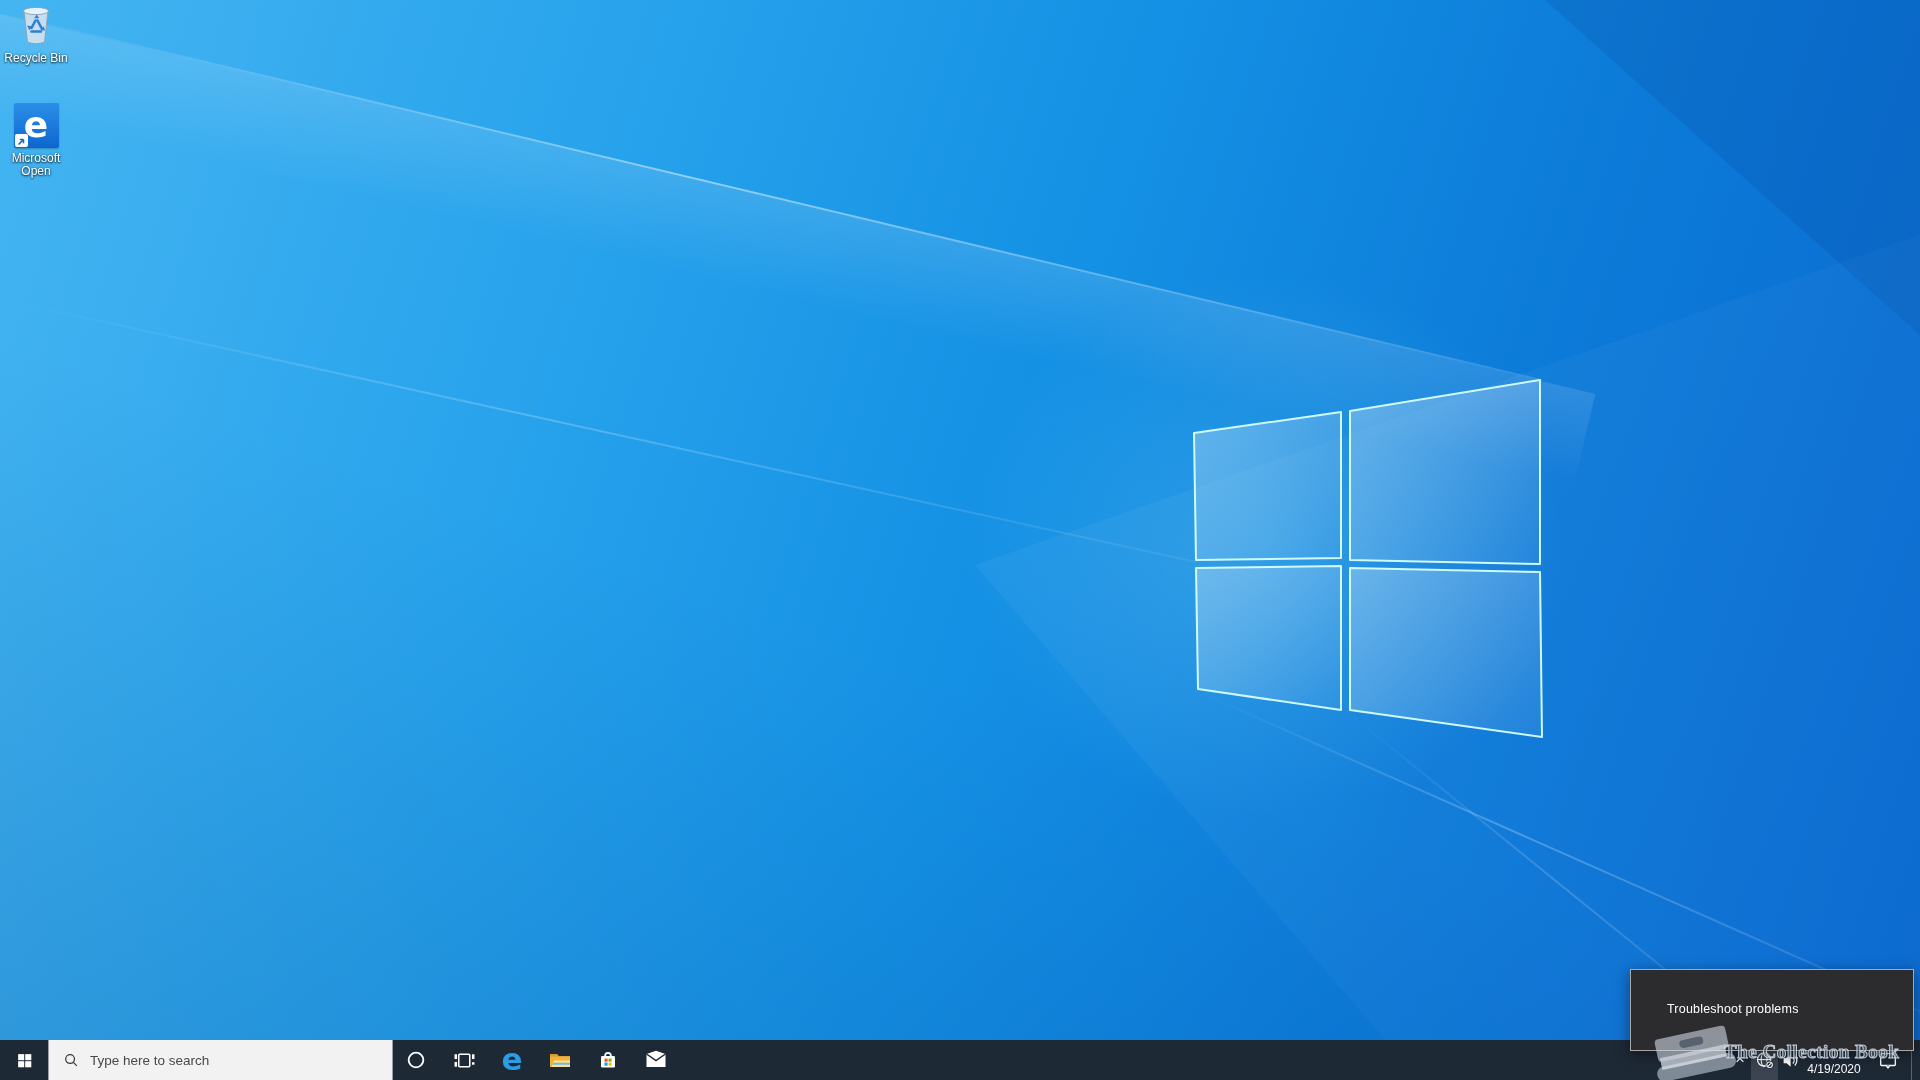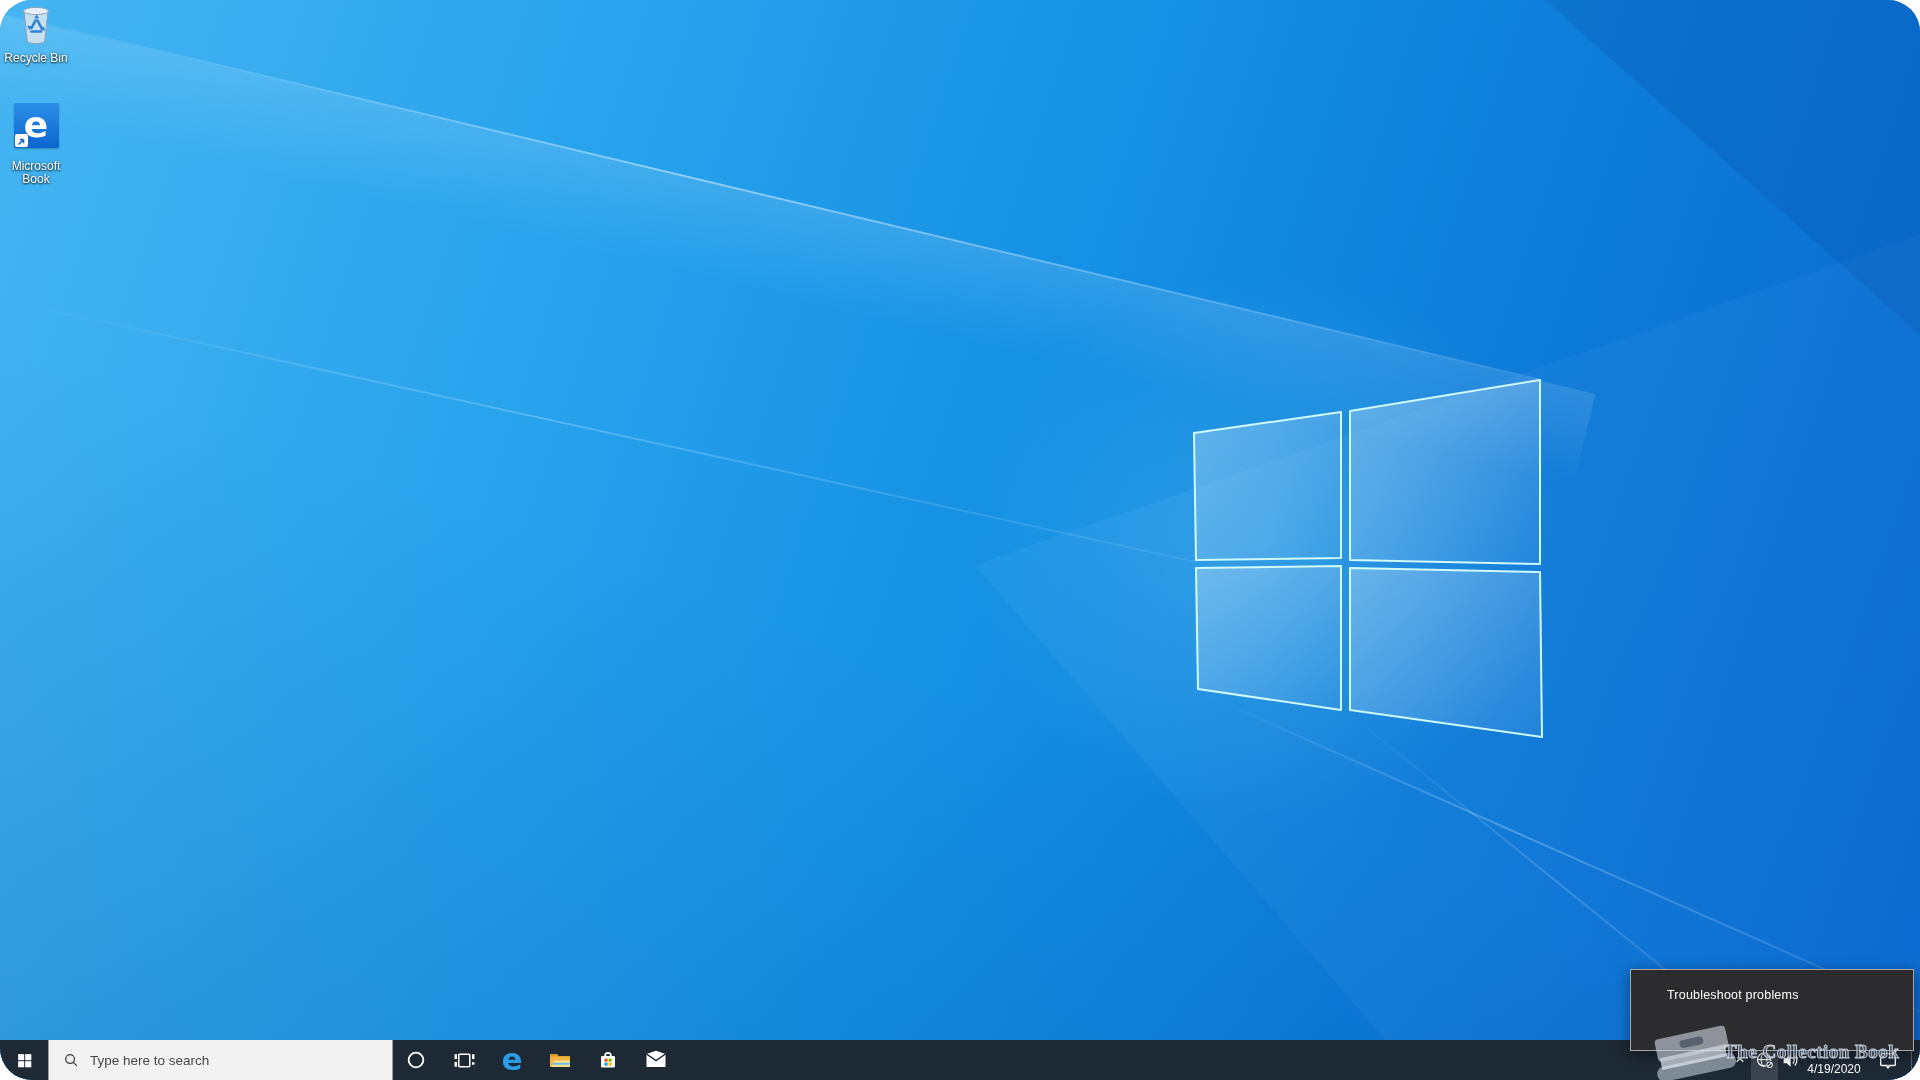--- a/index.html
+++ b/index.html
@@ -1,17 +1,17 @@
 <!DOCTYPE html>
 <html><head>
 <meta charset="utf-8">
 <style>
   * { margin:0; padding:0; box-sizing:border-box; }
   html,body { width:1920px; height:1080px; overflow:hidden; font-family:"Liberation Sans", sans-serif; }
-  #screen { position:absolute; left:0; top:0; width:1920px; height:1080px; overflow:hidden; background:#1490e4;border-radius:32px; }
+  #screen { position:absolute; left:0; top:0; width:1920px; height:1080px; overflow:hidden; background:#1490e4; }
 
   
   .wallpaper { position:absolute; inset:0;
     background:linear-gradient(108deg,#45b5f2 0%,#28a3ec 28%,#1490e4 52%,#0c7ad8 74%,#0a68cf 100%); }
   .wp-glow { position:absolute; inset:0;
     background:radial-gradient(430px 390px at 1265px 545px, rgba(150,240,255,.20), rgba(150,240,255,0) 70%); }
   .wp-darktr { position:absolute; inset:0; background:rgba(8,40,115,.12);
     clip-path:polygon(1545px 0px,1920px 0px,1920px 335px); }
   .wp-darkbottom { position:absolute; inset:0;
     background:linear-gradient(200deg, rgba(0,0,0,0) 58%, rgba(8,44,110,.16) 100%); }
@@ -56,21 +56,21 @@
   #tray-chevron { left:1727px; width:26px; }
   #tray-network { left:1751px; width:27px; background:rgba(255,255,255,.13); }
   #tray-volume  { left:1778px; width:26px; }
   .clock { position:absolute; left:1800px; top:0; width:68px; height:40px; color:#fff; font-size:12px;
     display:flex; flex-direction:column; align-items:center; justify-content:flex-end; padding-bottom:4px; }
   #action-center { left:1868px; width:40px; }
   .show-desktop { position:absolute; left:1911px; top:0; width:9px; height:40px; border-left:1px solid rgba(255,255,255,.28); }
 
   
   .ctx-menu { position:absolute; left:1630px; top:969px; width:284px; height:82px; background:#2c2c2e;
-    border:1px solid #a8a8a8; box-shadow:0 4px 14px rgba(0,0,0,.45); z-index:50; padding-top:9px; }
+    border:1px solid #a8a8a8; box-shadow:0 4px 14px rgba(0,0,0,.45); z-index:50; padding-top:23px; }
   .ctx-item { height:32px; line-height:32px; padding-left:36px; color:#fff; font-size:12.5px; letter-spacing:.2px; cursor:default; }
 
   
   .watermark { position:absolute; z-index:70; pointer-events:none; }
   .wm-book { left:1646px; top:1020px; }
   .wm-text { left:1724px; top:1041px; white-space:nowrap; font-family:"Liberation Serif", serif; font-weight:bold;
     font-size:19px; letter-spacing:.5px; color:rgba(120,135,155,.40);
     -webkit-text-stroke:1px rgba(215,224,236,.85); text-shadow:0 0 2px rgba(30,42,58,.55);text-align:right; }
 </style>
 </head>
@@ -124,22 +124,22 @@
 
   <div class="desk-icon" id="icon-edge">
     <div class="edge-tile">
       <div class="e">e</div>
       <div class="shortcut-badge">
         <svg width="13" height="13" viewBox="0 0 13 13">
           <path d="M3.5,9.5 L8.5,4.5 M8.5,4.5 H4.8 M8.5,4.5 V8.2" stroke="#1e62c9" stroke-width="1.6" fill="none"></path>
         </svg>
       </div>
     </div>
-    <div class="desk-label" style="margin-top:12px">Microsoft</div>
-    <div class="desk-label">Book</div>
+    <div class="desk-label" style="margin-top:4px">Microsoft</div>
+    <div class="desk-label">Open</div>
   </div>
 
   <div class="ctx-menu">
     <div class="ctx-item">Troubleshoot problems</div>
   </div>
 
   <div class="taskbar">
 
     <div class="tb-btn start-btn">
       <svg width="17" height="17" viewBox="0 0 24 24">

